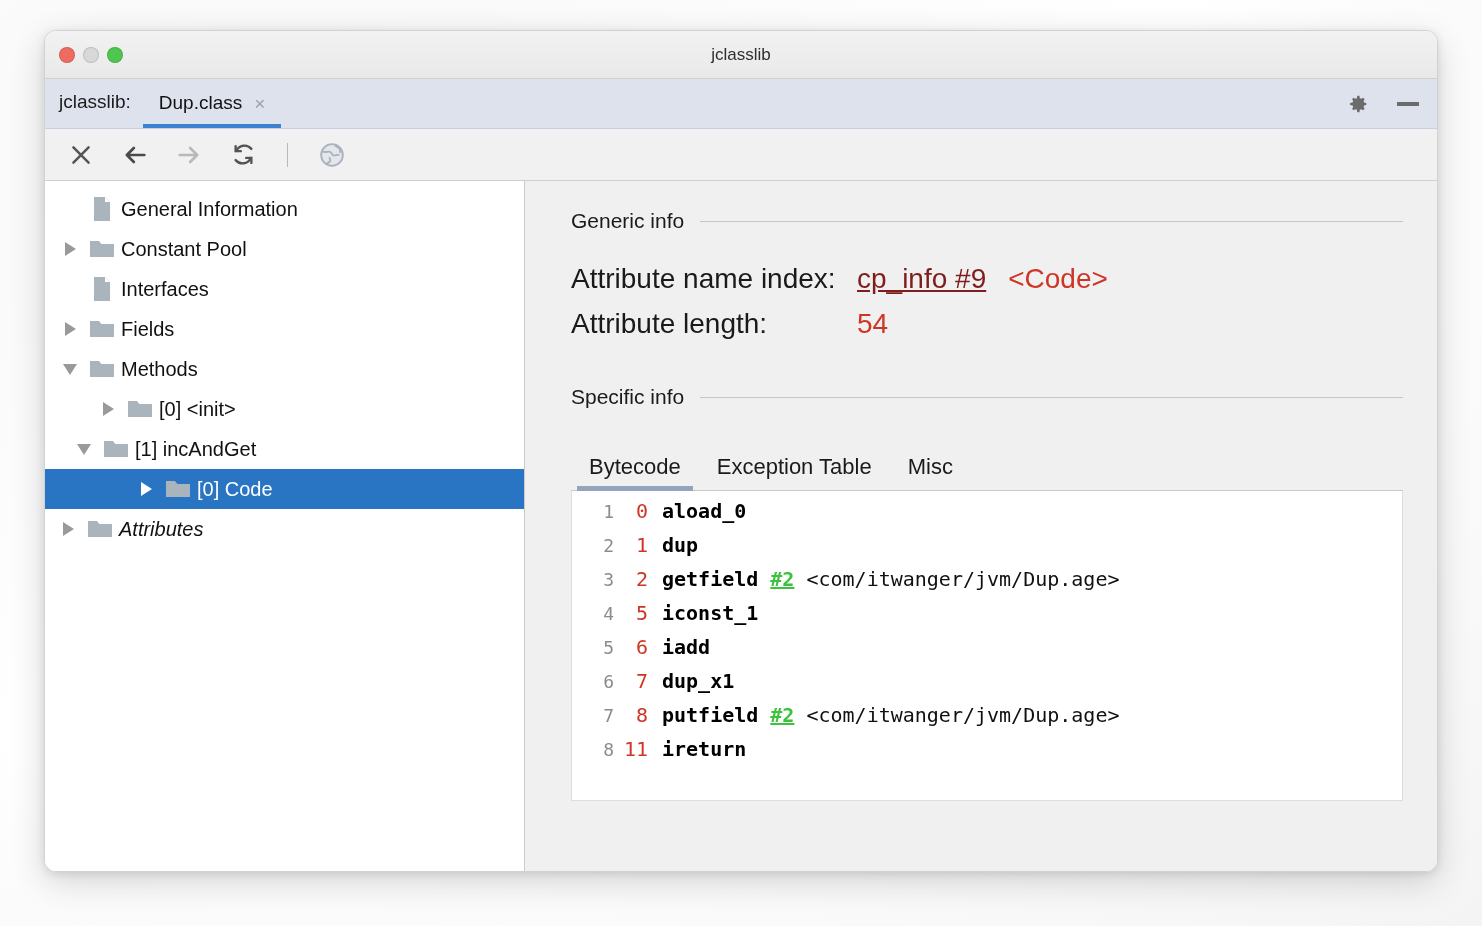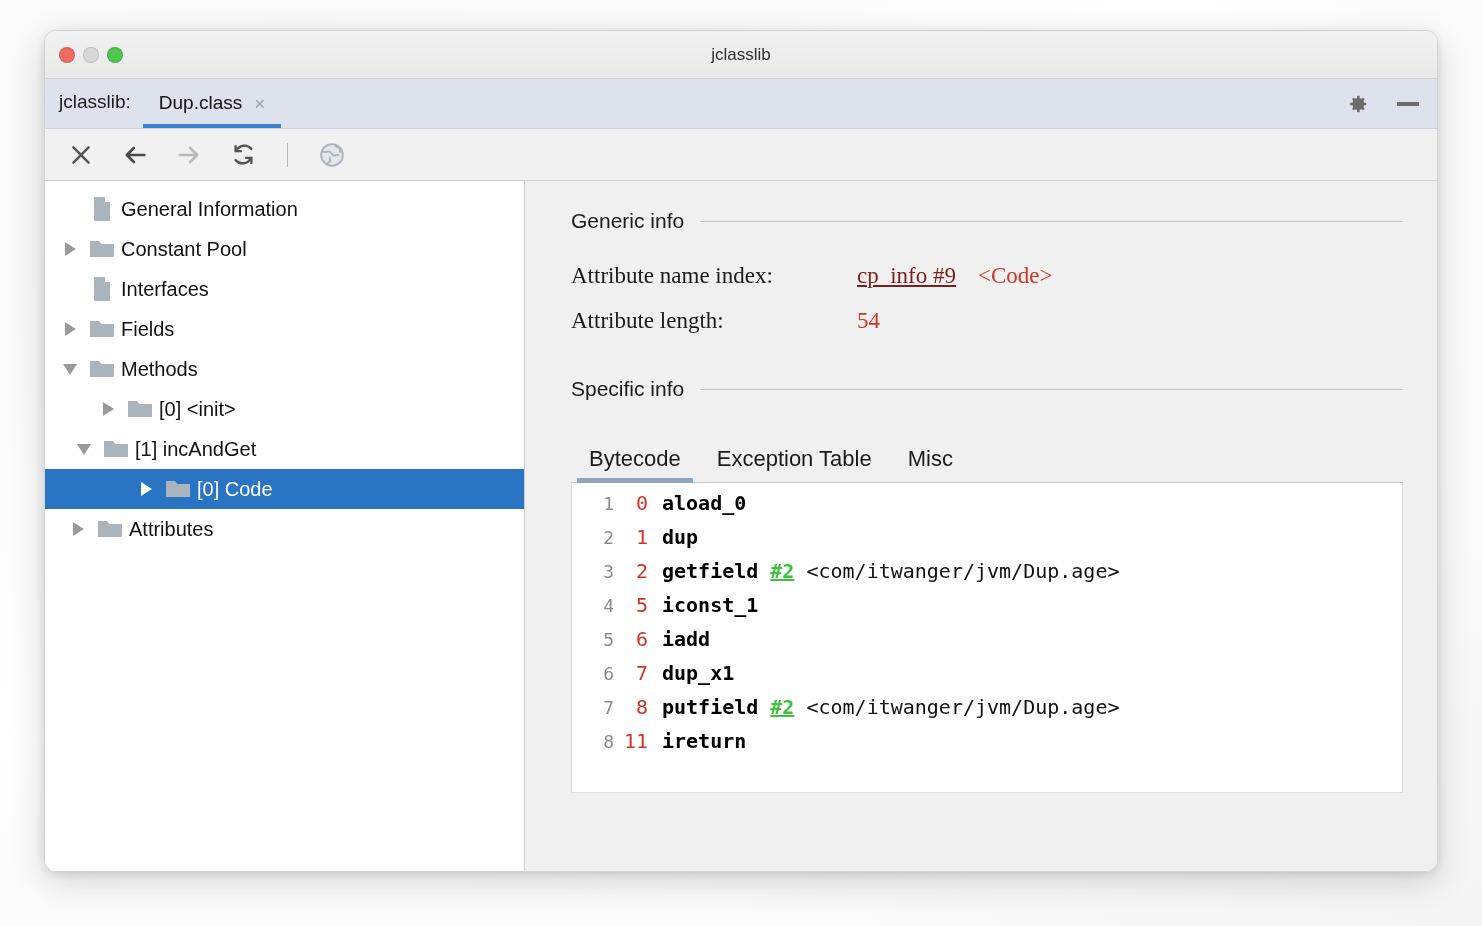--- a/index.html
+++ b/index.html
@@ -207,34 +207,33 @@
   .section-head .rule {
     flex: 1;
     height: 1px;
     background: #c6c6c6;
   }
   .kv-block { margin-top: 30px; }
   .kv-row {
     display: flex;
     align-items: baseline;
     height: 45px;
-    font-size: 23px;
+    font-size: 28px;
     color: #1a1a1a;
-    font-family: Liberation Serif, serif;
   }
   .kv-key { width: 286px; flex: 0 0 286px; }
   .kv-link {
     color: #7f1d1d;
     text-decoration: underline;
     margin-right: 22px;
     cursor: pointer;
   }
   .kv-red { color: #cf3525; }
 
-  #specific-head { margin-top: 24px; }
+  #specific-head { margin-top: 32px; }
 
   
   #subtabs {
     margin-top: 42px;
     display: flex;
     align-items: flex-end;
     height: 40px;
     border-bottom: 1px solid #c9c9c9;
   }
   .subtab {
@@ -447,21 +446,21 @@
             <span class="twisty">
               <span class="tri"></span>
             </span>
             <span class="node-ic">
               <svg width="26" height="22" viewBox="0 0 26 22">
                 <path d="M1 3 h9 l2.4 3 h12.6 v13 h-24 z" fill="#a9b4bd"></path>
               </svg>
             </span>
             <span class="node-label">[0] Code</span>
           </div>
-          <div class="tree-row" style="padding-left: 18px;">
+          <div class="tree-row" style="padding-left: 8px; font-style: italic;">
             <span class="twisty">
               <span class="tri"></span>
             </span>
             <span class="node-ic">
               <svg width="26" height="22" viewBox="0 0 26 22">
                 <path d="M1 3 h9 l2.4 3 h12.6 v13 h-24 z" fill="#a9b4bd"></path>
               </svg>
             </span>
             <span class="node-label">Attributes</span>
           </div>

